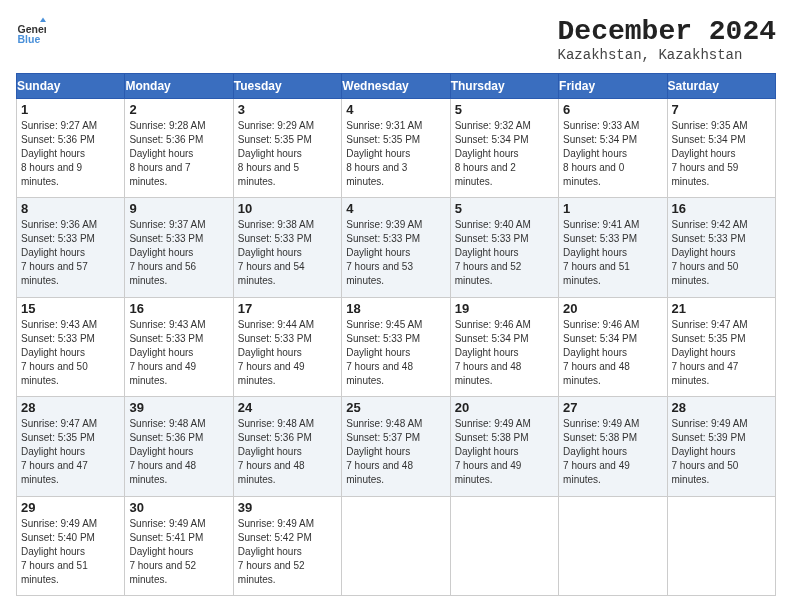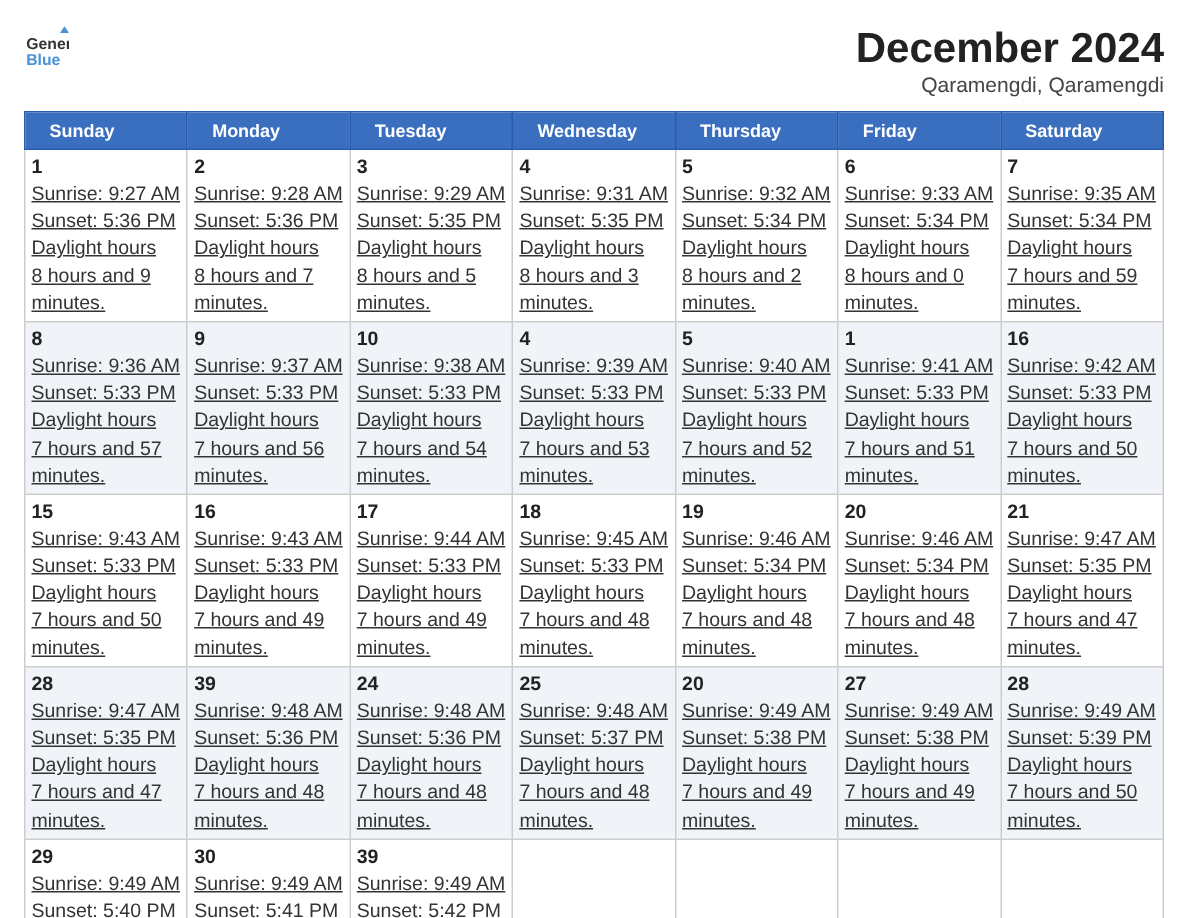--- a/index.html
+++ b/index.html
@@ -27,21 +27,22 @@
     .logo {
       display: flex;
       align-items: center;
       gap: 4px;
     }
     .logo-icon {
       width: 30px;
       height: 30px;
     }
     .title-block {
-      text-align: right;
+      text-align: left;
+      font-family: Liberation Mono, monospace;
     }
     .title-block h1 {
       font-size: 28px;
       font-weight: bold;
       color: #222;
     }
     .title-block h2 {
       font-size: 14px;
       font-weight: normal;
       color: #444;
@@ -51,21 +52,21 @@
       border: 1px solid #ccc;
       border-collapse: collapse;
       width: 100%;
       table-layout: fixed;
     }
     .calendar thead tr th {
       background: #3a6ebf;
       color: #fff;
       font-size: 12px;
       font-weight: bold;
-      padding: 5px 16px;
+      padding: 5px 0;
       border: 1px solid #2a5aaf;
       text-align: left;
     }
     .calendar tbody tr td {
       border: 1px solid #ccc;
       vertical-align: top;
       padding: 3px 4px;
       font-size: 9.5px;
       color: #222;
       background: #fff;
@@ -74,44 +75,43 @@
     .calendar tbody tr:nth-child(even) td {
       background: #f0f4f8;
     }
     .day-num {
       font-size: 13px;
       font-weight: bold;
       display: block;
       margin-bottom: 2px;
     }
     .day-info {
-      font-size: 13px;
+      font-size: 10px;
       line-height: 1.4;
       color: #333;
-      text-decoration: underline;
     }
     td.empty {
       background: #f9f9f9;
     }
   </style>
 </head>
 <body>
 
 <div class="page">
   <div class="header">
     <div class="logo">
       <svg class="logo-icon" viewBox="0 0 40 40">
         <text x="2" y="22" font-size="14" font-weight="bold" fill="#333">General</text>
         <text x="2" y="36" font-size="14" font-weight="bold" fill="#4a90d9">Blue</text>
         <polygon points="32,8 40,8 36,2" fill="#4a90d9"></polygon>
       </svg>
     </div>
     <div class="title-block">
       <h1>December 2024</h1>
-      <h2>Qaramengdi, Qaramengdi</h2>
+      <h2>Kazakhstan, Kazakhstan</h2>
     </div>
   </div>
 
   <table class="calendar">
     <thead>
       <tr>
         <th>Sunday</th>
         <th>Monday</th>
         <th>Tuesday</th>
         <th>Wednesday</th>

